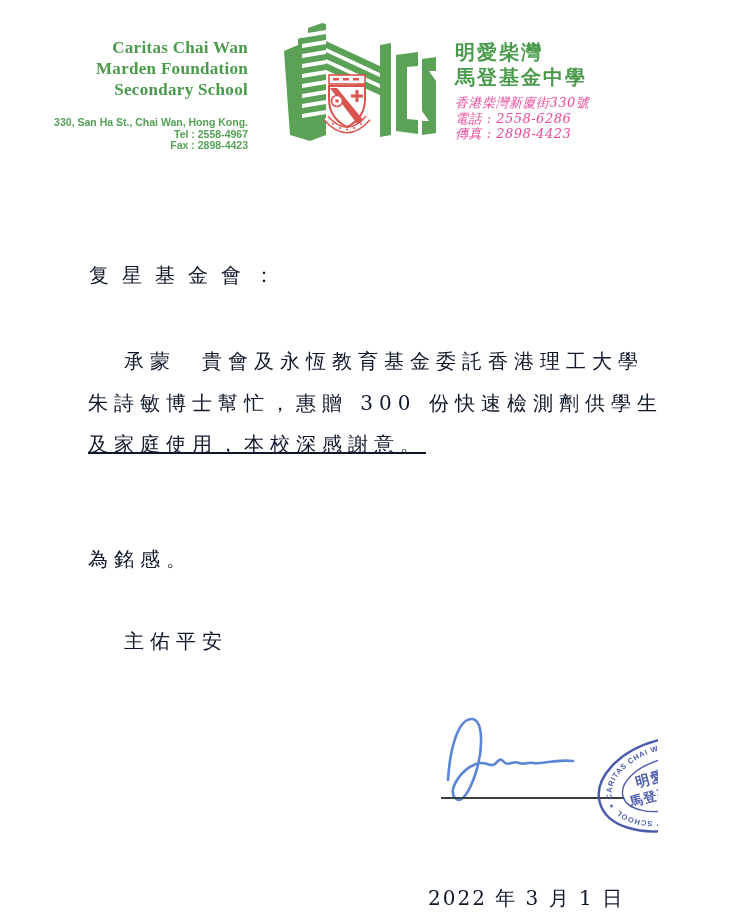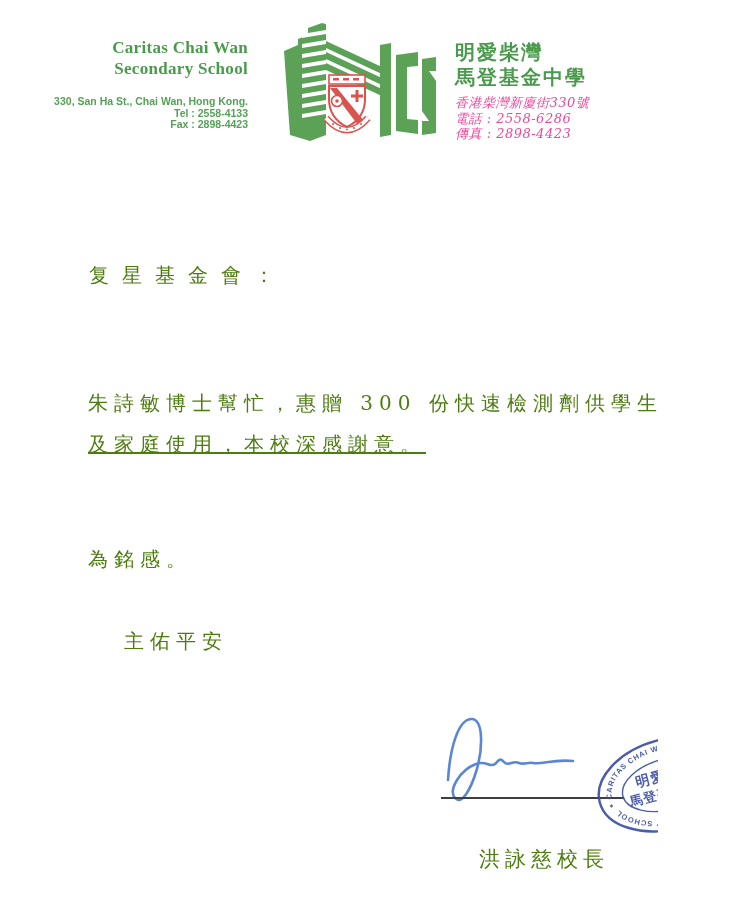--- a/index.html
+++ b/index.html
@@ -10,21 +10,21 @@
   .lh-en{position:absolute;left:38px;top:37px;width:210px;text-align:right;color:#4a9a4b;}
   .lh-en .name{font-family:"Liberation Serif",serif;font-weight:bold;font-size:17px;line-height:21px;letter-spacing:.3px;}
   .lh-en .contact{margin-top:17px;font-family:"Liberation Sans",sans-serif;font-weight:bold;
                   font-size:10.5px;line-height:11.5px;color:#55a257;}
   .lh-zh{position:absolute;left:455px;top:40px;color:#4a9a4b;}
   .lh-zh .name{font-weight:bold;font-size:20px;line-height:25px;letter-spacing:2px;}
   .lh-zh .contact{margin-top:5px;font-size:13px;line-height:15.5px;font-style:italic;color:#ec4899;letter-spacing:.5px;}
   .logo{position:absolute;left:276px;top:15px;}
 
   
-  .bline{position:absolute;white-space:nowrap;color:#4d7c0f;font-size:20px;letter-spacing:6px;}
+  .bline{position:absolute;white-space:nowrap;color:#0f172a;font-size:20px;letter-spacing:6px;}
   .sal{left:89px;top:262px;letter-spacing:13px;}
   .p1l1{left:124px;top:348px;}
   .p1l2{left:88px;top:390px;}
   .p1l3{left:88px;top:431px;text-decoration:underline;}
   .p2l1{left:124px;top:505px;}
   .p2l2{left:88px;top:546px;}
   .closing{left:124px;top:628px;}
   .signatory{left:479px;top:845px;font-size:21px;letter-spacing:5px;}
   .dateline{left:428px;top:885px;letter-spacing:2px;}
 
@@ -41,24 +41,25 @@
           background:radial-gradient(ellipse at center,#ececec 0%,#ffffff 70%);}
   .speck{position:absolute;left:703px;top:114px;width:3px;height:2px;background:#5e5e5e;}
 </style>
 </head>
 <body>
 
 <div class="page">
 
   <div class="lh-en">
     <div class="name">Caritas Chai Wan</div>
+    <div class="name">Marden Foundation</div>
     <div class="name">Secondary School</div>
     <div class="contact">
       <div>330, San Ha St., Chai Wan, Hong Kong.</div>
-      <div>Tel : 2558-4133</div>
+      <div>Tel : 2558-4967</div>
       <div>Fax : 2898-4423</div>
     </div>
   </div>
 
   <div class="logo">
     <svg width="160" height="127" viewBox="0 0 160 127">
 
       <g>
         <path d="M8,36 L22,30 L22,24 L32,20 L32,13 L46,8 L50,9 L50,120 L34,126 L14,120 Z" fill="#5ba257"></path>
 
@@ -112,20 +113,21 @@
     <div class="name">明愛柴灣</div>
     <div class="name">馬登基金中學</div>
     <div class="contact">
       <div>香港柴灣新廈街330號</div>
       <div>電話 : 2558-6286</div>
       <div>傳真 : 2898-4423</div>
     </div>
   </div>
 
   <div class="bline sal">复星基金會：</div>
+  <div class="bline p1l1">承蒙　貴會及永恆教育基金委託香港理工大學</div>
   <div class="bline p1l2">朱詩敏博士幫忙，惠贈 300 份快速檢測劑供學生</div>
   <div class="bline p1l3">及家庭使用，本校深感謝意。</div>
   <div class="bline p2l2">為銘感。</div>
   <div class="bline closing">主佑平安</div>
 
   <div class="sig-svg">
     <svg width="190" height="104" viewBox="0 0 190 104">
       <path d="M10,66 C12,34 20,6 33,5 C46,4 45,36 38,58 C33,74 24,92 17,84
                C10,76 22,56 38,50 C48,46 52,54 57,50 C60,47 62,43 66,48
                C70,53 75,46 81,49 C86,51 90,48 95,49 C104,51 114,45 135,47" fill="none" stroke="#5b86d6" stroke-width="2.6" stroke-linecap="round"></path>
@@ -139,20 +141,20 @@
       <ellipse cx="75" cy="48" rx="47" ry="25.5" fill="none" stroke="#3c4fa5" stroke-width="1.4"></ellipse>
       <path id="rim" d="M17,48 A58,35 0 1 1 133,48 A58,35 0 1 1 17,48" fill="none"></path>
       <text font-family="Liberation Sans, sans-serif" font-size="7.5" font-weight="bold" fill="#3c4fa5" letter-spacing="0.8">
         <textPath href="#rim">CARITAS CHAI WAN MARDEN FOUNDATION SECONDARY SCHOOL ＊</textPath>
       </text>
       <text x="75" y="43" text-anchor="middle" font-size="14" font-weight="bold" fill="#3c4fa5" letter-spacing="1.5">明愛柴灣</text>
       <text x="75" y="60" text-anchor="middle" font-size="13" font-weight="bold" fill="#3c4fa5" letter-spacing="1">馬登基金中學</text>
     </svg>
   </div>
 
-  <div class="bline signatory">洪詠慈校長</div>
+  <div class="bline dateline">2022 年 3 月 1 日</div>
 
   <div class="smudge"></div>
   <div class="speck"></div>
   <div class="scan-edge edge1"></div>
   <div class="scan-edge edge2"></div>
 
 </div>
 
 </body></html>

